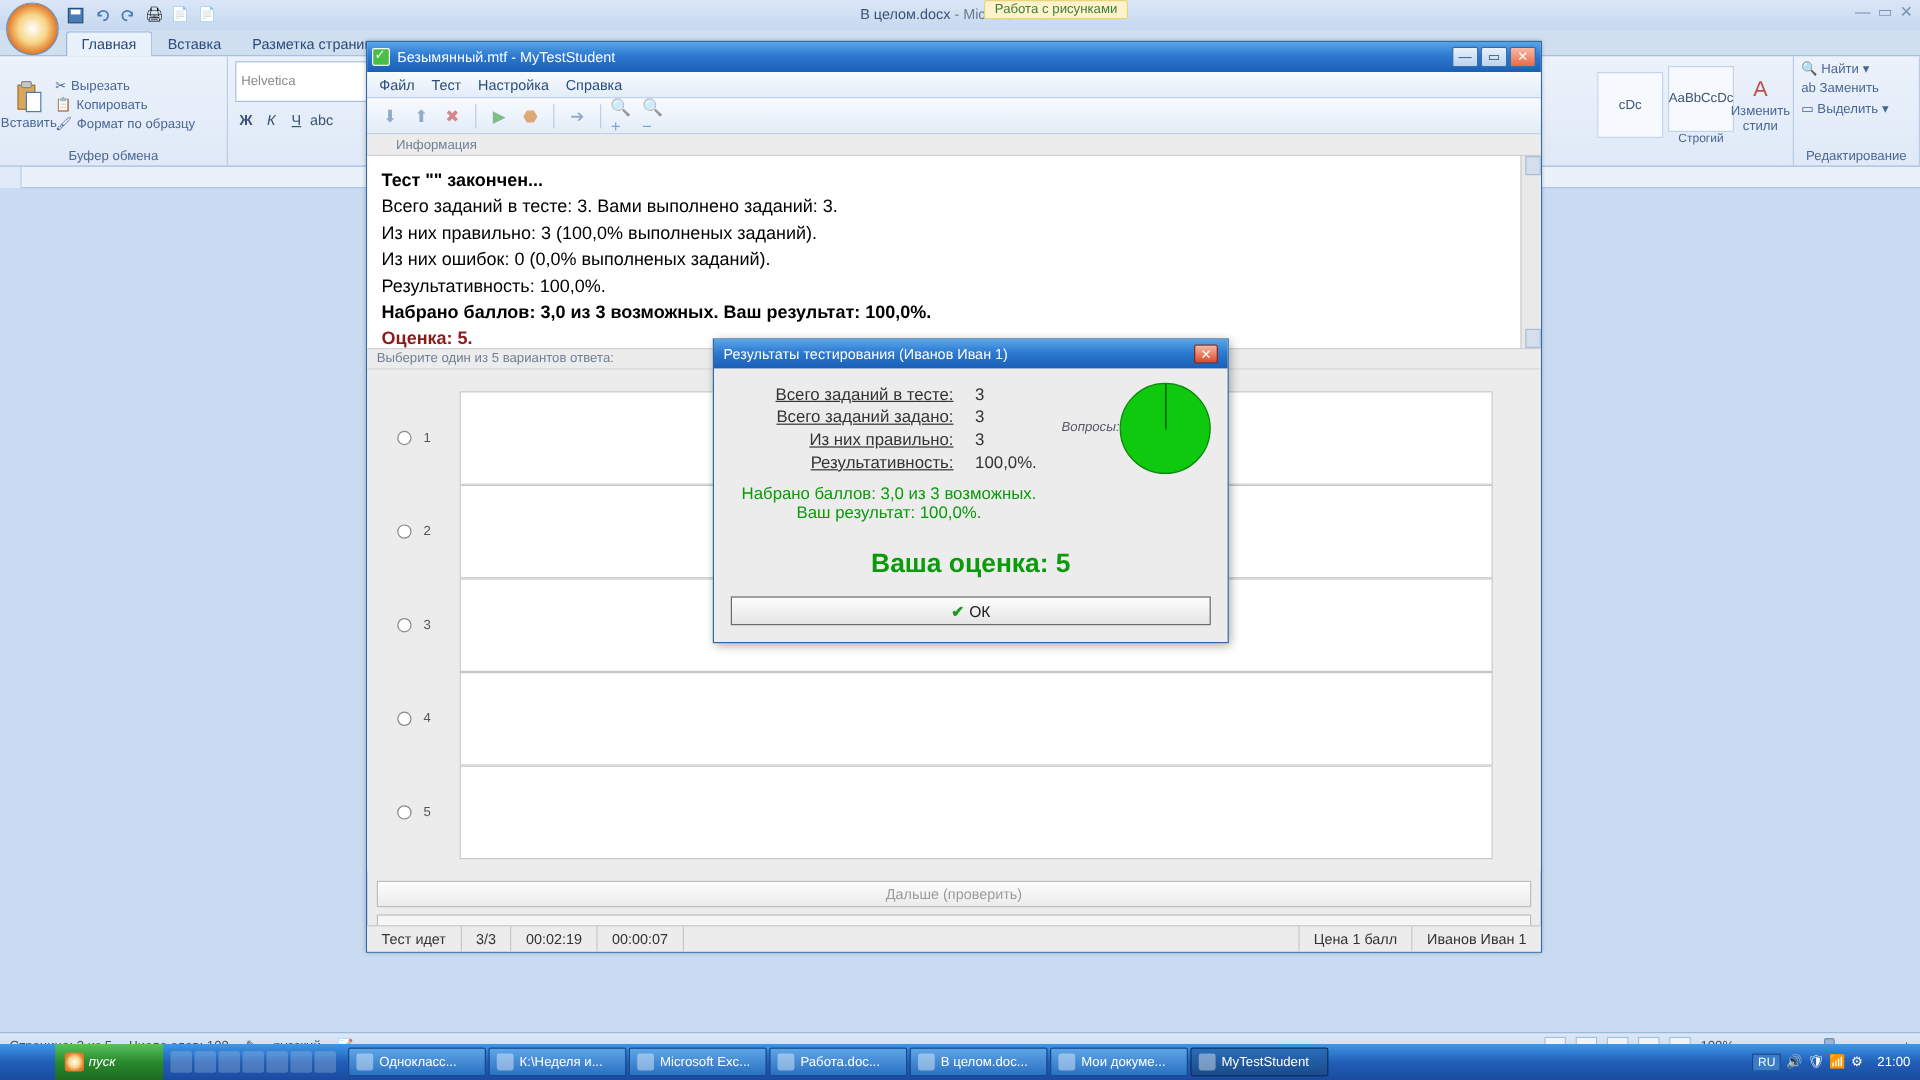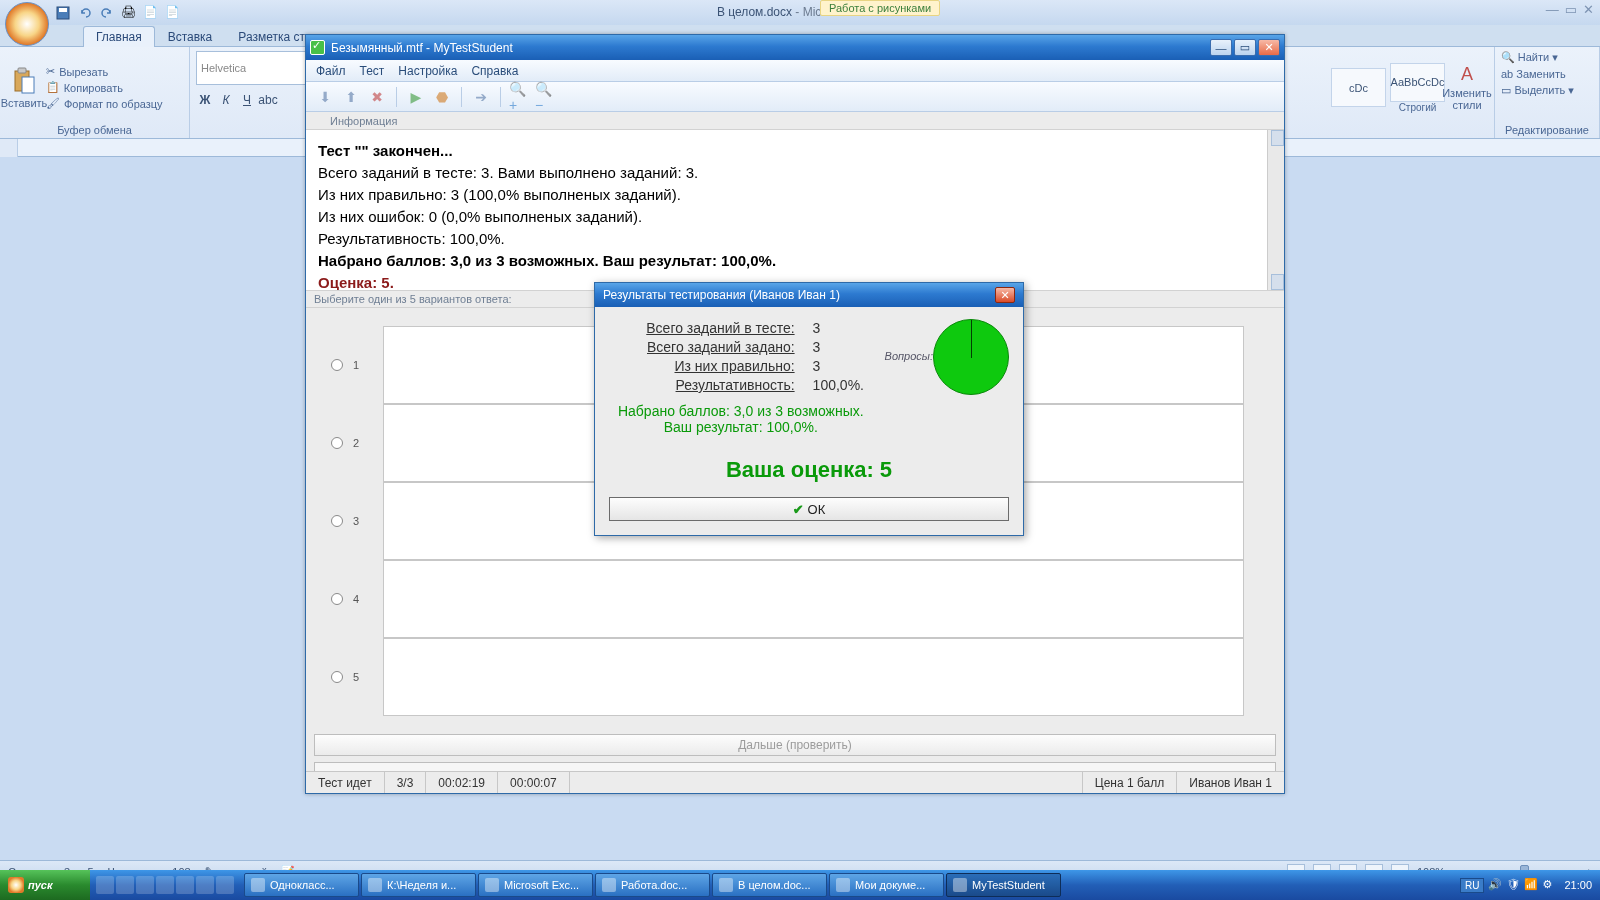--- a/index.html
+++ b/index.html
@@ -10,32 +10,32 @@
 #word-qat{height:25px;background:linear-gradient(#dbe7f7,#c5d8ef);display:flex;align-items:center;padding-left:55px;gap:6px;position:relative;}
 #word-qat .qat-ico{width:16px;height:16px;display:inline-block;}
 #word-office-btn{position:absolute;left:5px;top:2px;width:44px;height:44px;border-radius:50%;background:radial-gradient(#fff,#f8d587 40%,#e07a2a 70%,#4f8bd0);border:1px solid #6b91c4;z-index:5;}
 #word-title{position:absolute;left:0;right:0;top:0;text-align:center;color:#6b7a8f;font-size:12px;line-height:25px;}
 #word-title .em{color:#3b5375;}
 #word-contextual{position:absolute;top:0;left:820px;color:#3c7f3c;font-size:11px;background:#fff3cc;border:1px solid #e8d483;padding:1px 8px;border-radius:2px;}
 #word-syswin{position:absolute;right:6px;top:2px;display:flex;gap:6px;color:#7d93b2;}
 #word-syswin span{font-size:13px;}
 #word-tabs{height:22px;background:#cfdff0;display:flex;align-items:flex-end;padding-left:55px;gap:0;border-bottom:1px solid #9db9d9;}
 .word-tab{padding:3px 12px;font-size:12px;color:#2b4a79;border:1px solid transparent;border-bottom:none;position:relative;top:1px;}
-.word-tab.active{background:#e9f1fb;border-color:#9db9d9;border-top-left-radius:3px;border-top-right-radius:3px;margin-left:28px;}
+.word-tab.active{background:#e9f1fb;border-color:#9db9d9;border-top-left-radius:3px;border-top-right-radius:3px;}
 #word-ribbon{height:92px;background:linear-gradient(#ebf2fb,#dfe9f7);border-bottom:1px solid #9db9d9;display:flex;}
 .rg{border-right:1px solid #b9cde6;height:100%;display:flex;flex-direction:column;justify-content:space-between;padding:4px 6px 2px 6px;min-width:80px;}
 .rg-label{text-align:center;font-size:11px;color:#4a6794;}
 .rg-body{flex:1;display:flex;align-items:center;gap:4px;}
 .clip-big{width:36px;height:50px;display:flex;flex-direction:column;align-items:center;justify-content:center;color:#4a6794;font-size:11px;gap:2px;}
 .clip-items{display:flex;flex-direction:column;gap:3px;color:#4a6794;font-size:11px;}
 .clip-items div{display:flex;align-items:center;gap:4px;}
 .font-row{display:flex;align-items:center;gap:3px;color:#4a6794;}
 .font-name{width:110px;height:20px;border:1px solid #a7bfdb;background:#fff;font-size:11px;padding:16px 4px;display:flex;align-items:center;color:#888;}
 .fbtn{width:18px;height:18px;border:1px solid transparent;display:inline-flex;align-items:center;justify-content:center;font-size:12px;color:#3b5375;}
-.style-box{width:55px;height:39px;border:1px solid #c3d4ea;background:#f6f9fd;display:flex;align-items:center;justify-content:center;font-size:11px;color:#3b5375;}
+.style-box{width:55px;height:55px;border:1px solid #c3d4ea;background:#f6f9fd;display:flex;align-items:center;justify-content:center;font-size:11px;color:#3b5375;}
 #word-ruler{height:18px;background:#e9f1fb;border-bottom:1px solid #9db9d9;position:relative;}
 #word-ruler .corner{width:18px;height:18px;background:#dfe9f7;border-right:1px solid #b9cde6;display:inline-block;}
 #word-doc-area{position:absolute;top:157px;left:0;right:0;bottom:32px;background:#c9dbf2;}
 #word-status{position:absolute;left:0;right:0;bottom:18px;height:22px;background:linear-gradient(#dce8f7,#c5d7ee);border-top:1px solid #9db9d9;display:flex;align-items:center;padding:0 8px;color:#3b5375;font-size:11px;gap:14px;}
 #word-status .right{margin-left:auto;display:flex;align-items:center;gap:8px;}
 .zoom-track{width:110px;height:4px;background:#b5c9e2;position:relative;border-radius:2px;}
 .zoom-knob{width:9px;height:14px;background:#9ab6d8;border:1px solid #6d8fba;position:absolute;top:-5px;left:52px;border-radius:2px;}
 .view-btn{width:18px;height:16px;border:1px solid #a7bfdb;background:#eef4fb;}
 
 
@@ -82,21 +82,21 @@
 .pie-label{font-size:11px;color:#556;}
 .pie{width:76px;height:76px;border-radius:50%;background:#0ec90e;border:1px solid #0a880a;position:relative;margin-top:2px;}
 .pie .tick{position:absolute;left:50%;top:0;width:1px;height:38px;background:#033d03;}
 .dlg-score-line{color:#0a9a0a;text-align:center;margin:10px 0 4px 0;font-size:14px;}
 .dlg-grade{color:#0a9a0a;font-weight:bold;text-align:center;font-size:22px;margin:18px 0 14px 0;}
 #dlg-ok{width:100%;height:24px;border:1px solid #6b6b6b;background:linear-gradient(#fdfdfd,#e5e5e5);display:flex;align-items:center;justify-content:center;gap:4px;font-size:13px;color:#222;}
 #dlg-ok .chk{color:#1a9a1a;font-weight:bold;}
 
 
 #taskbar{position:absolute;left:0;right:0;bottom:0;height:30px;background:linear-gradient(#3e97e8,#225fb7 50%,#1a4aa0);display:flex;align-items:center;color:#fff;font-size:11px;}
-#start{height:100%;width:90px;background:linear-gradient(#56c35a,#2a8a2e 50%,#1d6a20);display:flex;align-items:center;gap:4px;padding:0 8px;font-style:italic;font-weight:bold;}
+#start{height:100%;width:90px;background:linear-gradient(#56c35a,#2a8a2e 50%,#1d6a20);display:flex;align-items:center;gap:4px;padding:0 8px;font-style:italic;font-weight:normal;margin-left:46px;}
 #start:before{content:"";width:16px;height:16px;background:radial-gradient(#fff,#f8d587 40%,#e07a2a 70%);border-radius:3px;}
 #ql{display:flex;gap:2px;padding:0 6px;height:100%;align-items:center;}
 #ql .q{width:18px;height:18px;background:rgba(255,255,255,.2);border-radius:2px;}
 #tasks{display:flex;gap:2px;height:100%;align-items:center;flex:1;padding:0 4px;overflow:hidden;}
 .task{height:24px;min-width:115px;max-width:120px;background:linear-gradient(#5ea5e6,#2a70c2);border:1px solid #1a4a8a;border-radius:2px;display:flex;align-items:center;padding:0 6px;gap:5px;overflow:hidden;font-size:11px;}
 .task.active{background:linear-gradient(#2a6db8,#1a4a8a);border-color:#0e2d58;}
 .task .ti{width:14px;height:14px;background:rgba(255,255,255,.4);border-radius:2px;flex-shrink:0;}
 #tray{display:flex;align-items:center;gap:4px;padding:0 8px;height:100%;}
 #tray .lang{background:#3a7cc8;border:1px solid #1a4a8a;padding:1px 4px;font-size:10px;}
 #tray .t{width:14px;height:14px;}

